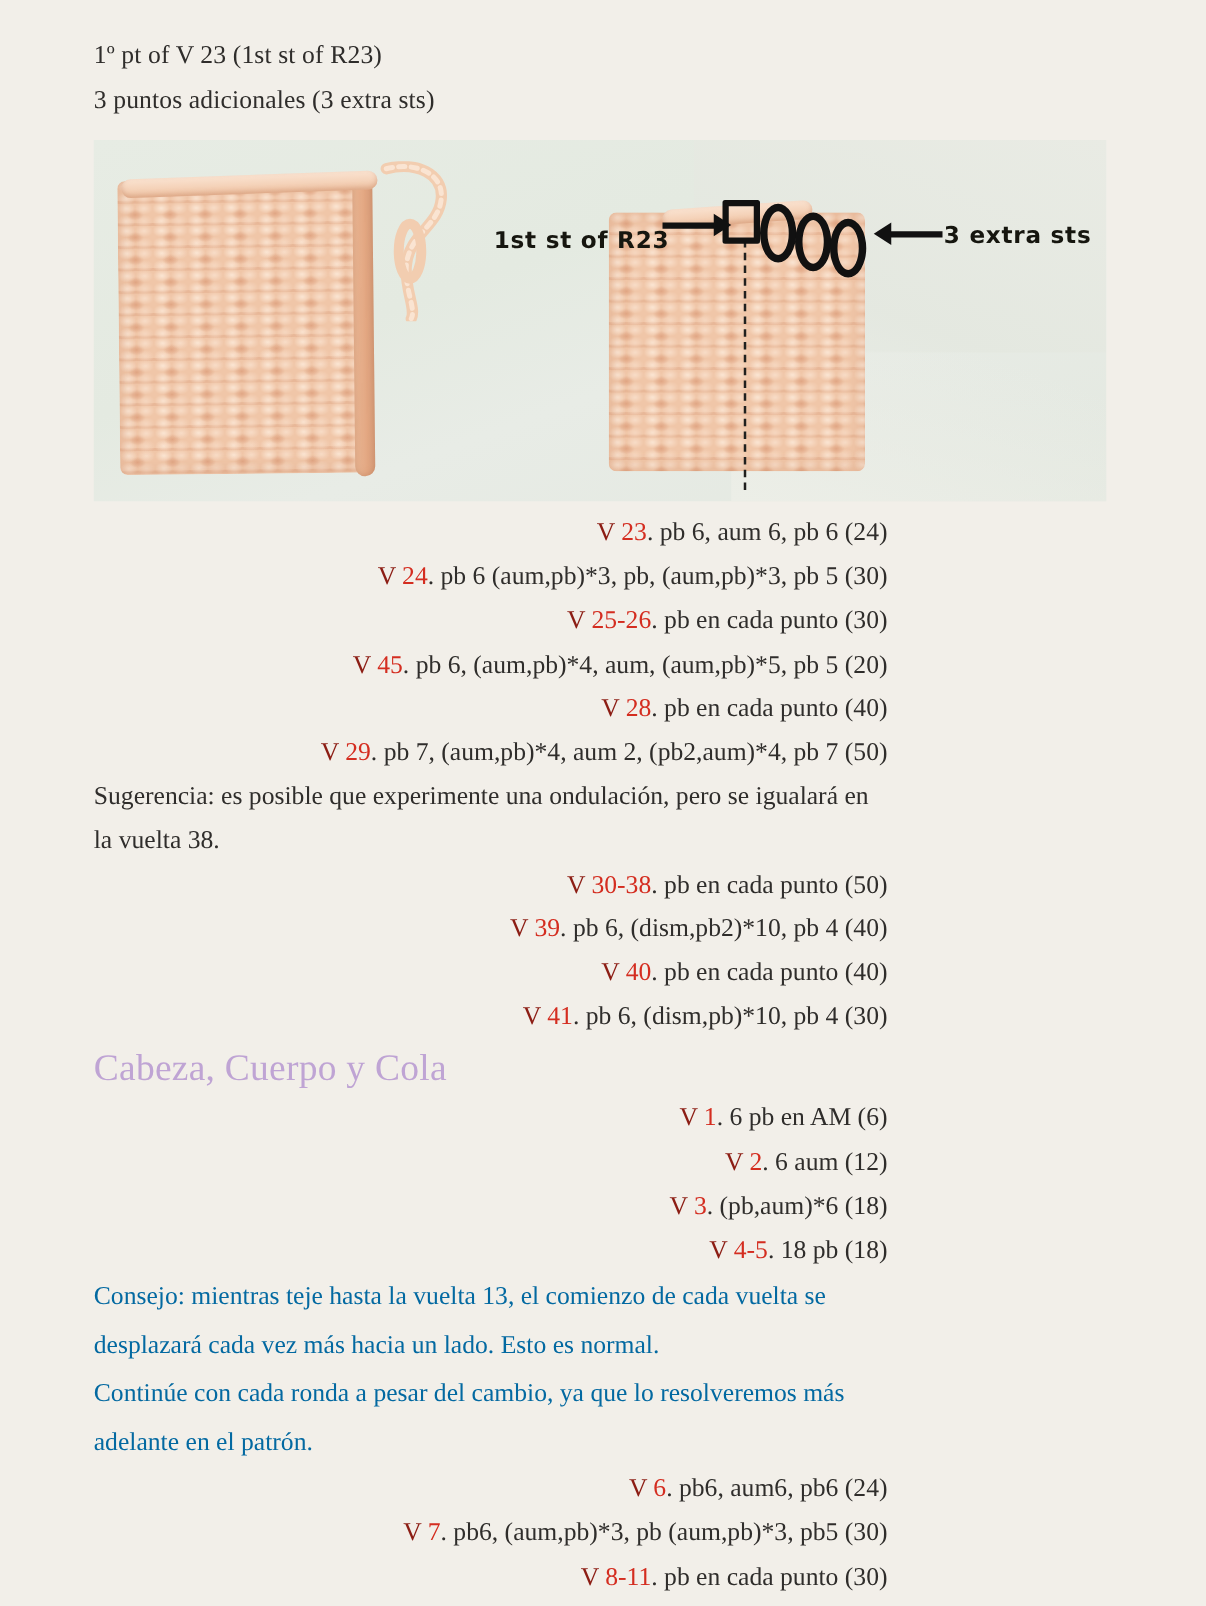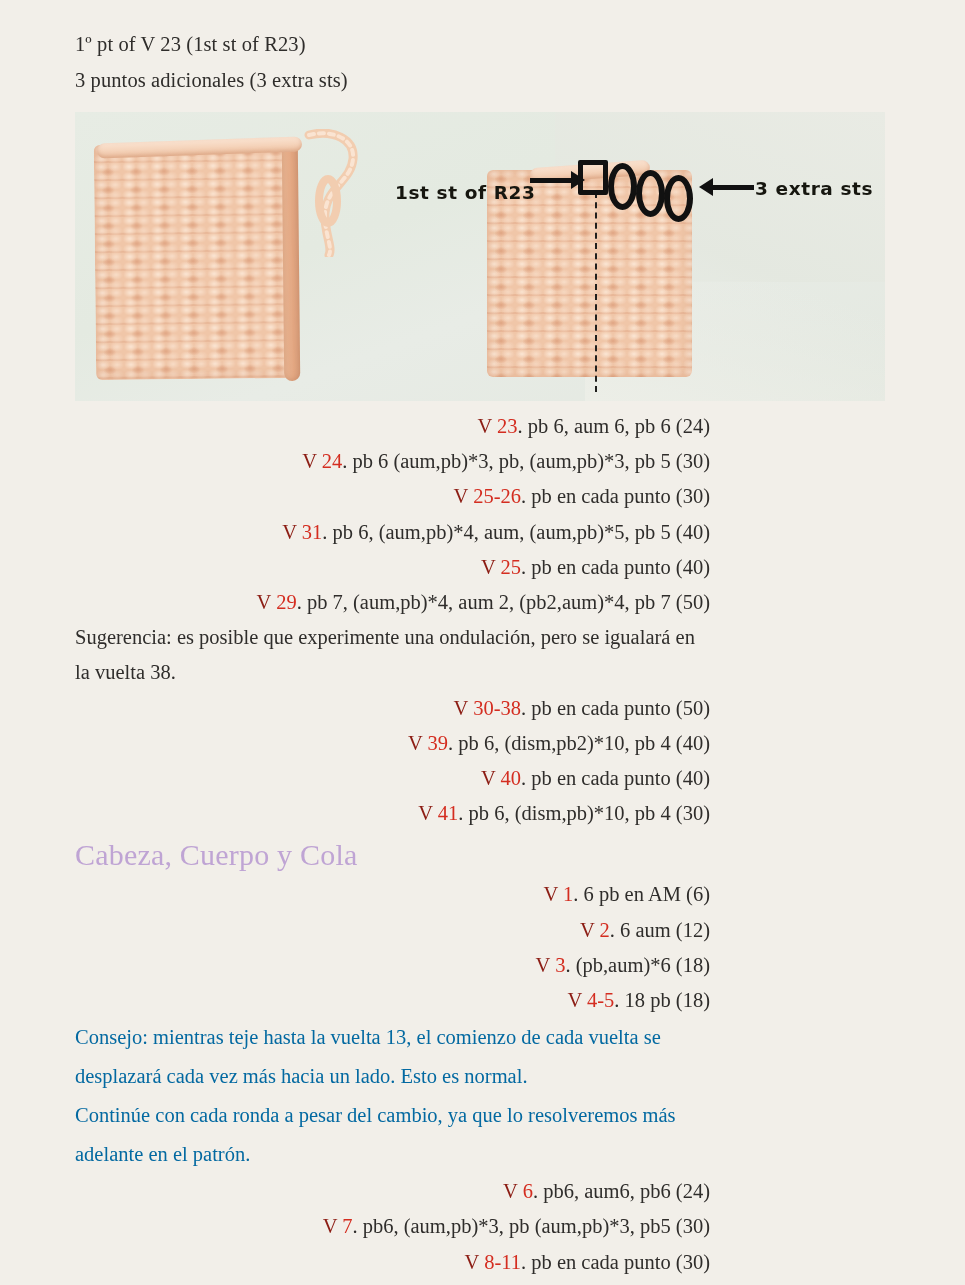--- a/index.html
+++ b/index.html
@@ -273,26 +273,26 @@
         <span class="num">24</span><span class="dot">.</span>
         <span>pb 6 (aum,pb)*3, pb, (aum,pb)*3, pb 5 (30)</span>
       </div>
       <div class="row-line">
         <span class="v">V</span>
         <span class="num">25-26</span><span class="dot">.</span>
         <span>pb en cada punto (30)</span>
       </div>
       <div class="row-line">
         <span class="v">V</span>
-        <span class="num">31</span><span class="dot">.</span>
-        <span>pb 6, (aum,pb)*4, aum, (aum,pb)*5, pb 5 (40)</span>
-      </div>
-      <div class="row-line">
-        <span class="v">V</span>
-        <span class="num">25</span><span class="dot">.</span>
+        <span class="num">45</span><span class="dot">.</span>
+        <span>pb 6, (aum,pb)*4, aum, (aum,pb)*5, pb 5 (20)</span>
+      </div>
+      <div class="row-line">
+        <span class="v">V</span>
+        <span class="num">28</span><span class="dot">.</span>
         <span>pb en cada punto (40)</span>
       </div>
       <div class="row-line">
         <span class="v">V</span>
         <span class="num">29</span><span class="dot">.</span>
         <span>pb 7, (aum,pb)*4, aum 2, (pb2,aum)*4, pb 7 (50)</span>
       </div>
     </div>
 
     <div class="note-line">Sugerencia: es posible que experimente una ondulación, pero se igualará en la vuelta 38.</div>

